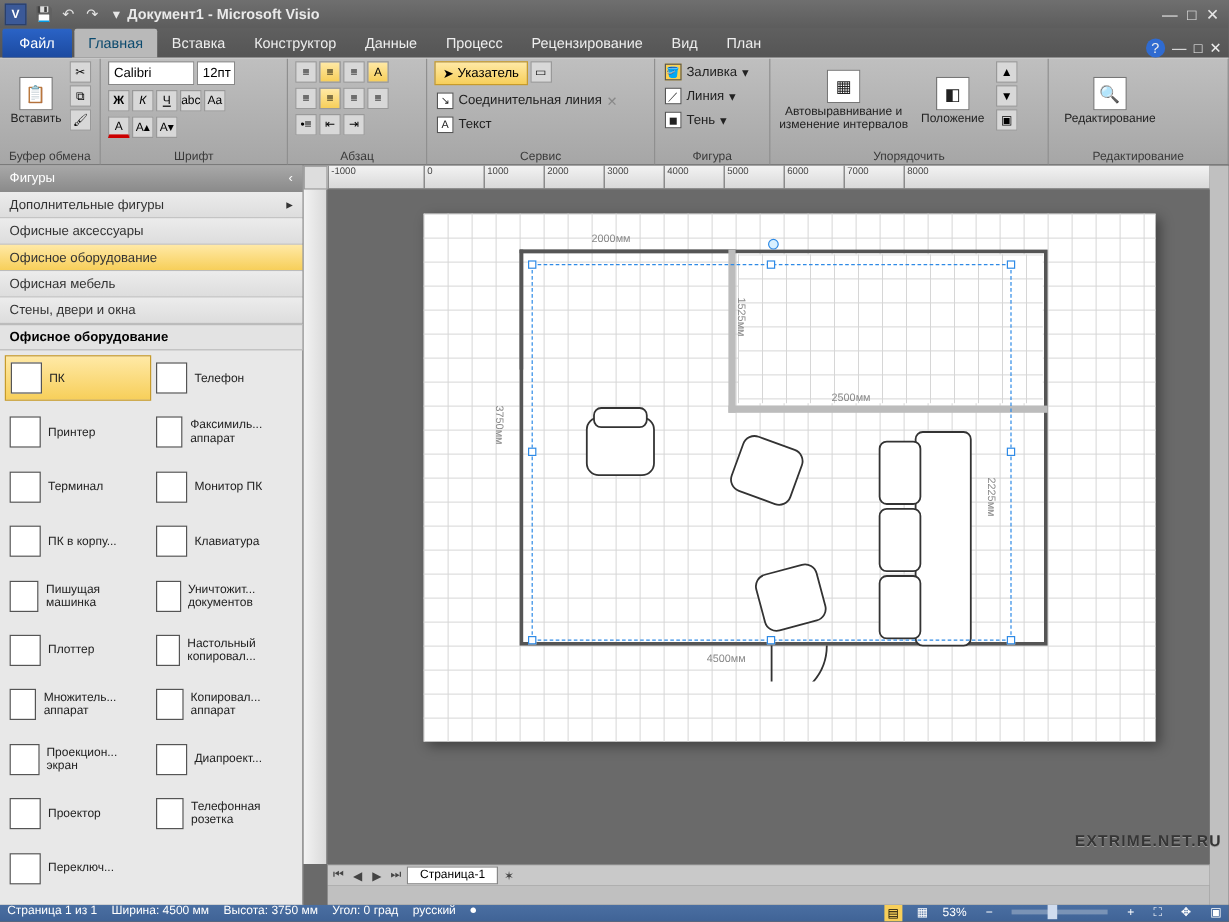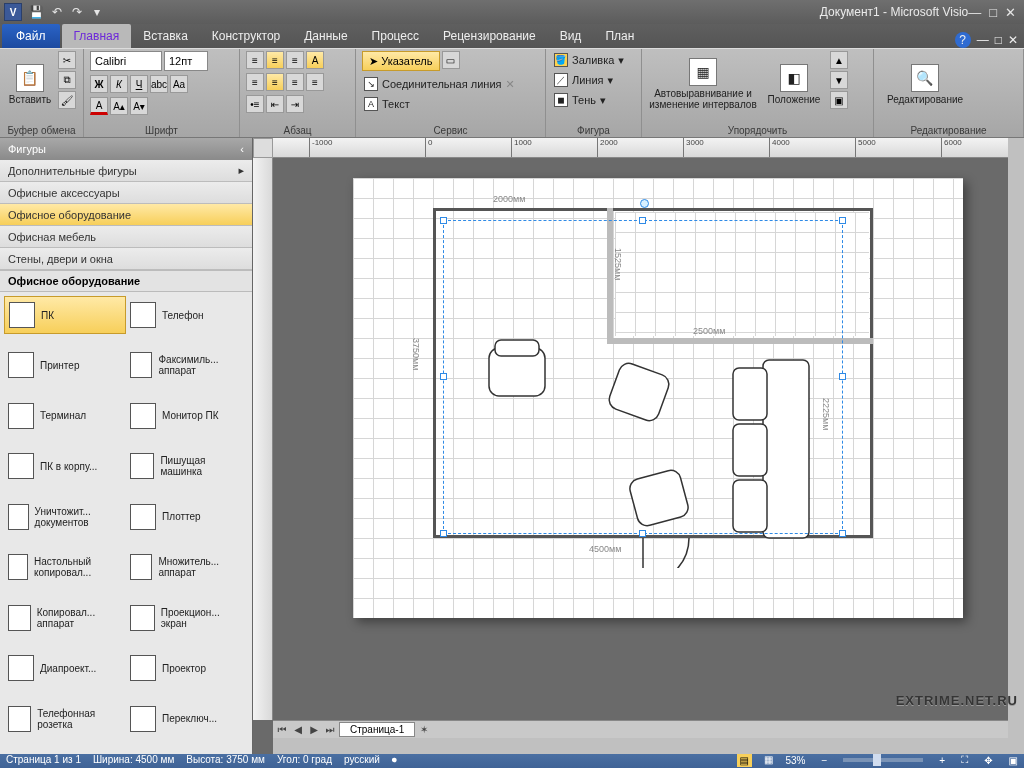--- a/index.html
+++ b/index.html
@@ -3,29 +3,29 @@
 <meta charset="utf-8">
 <style>
 * { margin:0; padding:0; box-sizing:border-box; font-family:"Segoe UI",Tahoma,sans-serif; }
 body { width:1024px; height:768px; overflow:hidden; background:#6a6a6a; font-size:11px; color:#000; }
 
 
 .titlebar { height:24px; background:linear-gradient(#6f6f6f,#5c5c5c); display:flex; align-items:center; color:#fff; }
 .titlebar .appicon { width:18px; height:18px; background:#3b5998; margin:0 4px; border:1px solid #2a3f6b; display:flex; align-items:center; justify-content:center; color:#fff; font-size:10px; font-weight:bold; }
 .qat { display:flex; gap:2px; margin-left:2px; }
 .qat .qbtn { width:18px; height:18px; display:flex; align-items:center; justify-content:center; color:#e6e6e6; font-size:12px; }
-.titlebar .doctitle { flex:1; text-align:right; font-size:12px; color:#eaeaea; }
+.titlebar .doctitle { flex:1; text-align:left; font-size:12px; color:#eaeaea;font-weight:bold; }
 .winbtns { display:flex; gap:8px; margin-right:8px; }
 .winbtns span { color:#e6e6e6; font-size:13px; }
 
 
 .tabrow { height:24px; background:linear-gradient(#5f5f5f,#555); display:flex; align-items:flex-end; padding-left:2px; }
 .filetab { height:24px; background:linear-gradient(#2a63c6,#1c4aa0); color:#fff; padding:0 14px; display:flex; align-items:center; font-size:12px; border-radius:2px 2px 0 0; margin-right:2px; }
 .rtab { height:24px; color:#eee; padding:0 12px; display:flex; align-items:center; font-size:12px; cursor:default; }
-.rtab.active { background:#b9b9b9; color:#6d28d9; border-radius:2px 2px 0 0; }
+.rtab.active { background:#b9b9b9; color:#0c4a6e; border-radius:2px 2px 0 0; }
 .tabrow .help { margin-left:auto; display:flex; gap:6px; margin-right:6px; color:#eee; align-items:center; font-size:12px; }
 
 
 .ribbon { height:90px; background:linear-gradient(#bfbfbf,#a6a6a6); display:flex; border-top:1px solid #ddd; border-bottom:1px solid #777; }
 .rgroup { border-right:1px solid #8f8f8f; display:flex; flex-direction:column; padding:2px 6px 0 6px; position:relative; }
 .rgroup .grplabel { position:absolute; bottom:1px; left:0; right:0; text-align:center; font-size:10px; color:#3a3a3a; }
 .rgroup .body { flex:1; display:flex; align-items:flex-start; gap:4px; }
 .bigbtn { display:flex; flex-direction:column; align-items:center; justify-content:center; width:48px; height:66px; font-size:10px; color:#222; }
 .bigbtn .ico { width:28px; height:28px; background:#fff; border:1px solid #777; margin-bottom:2px; display:flex; align-items:center; justify-content:center; font-size:14px; }
 .smbtn { width:18px; height:18px; background:#d8d8d8; border:1px solid #999; display:flex; align-items:center;justify-content:center; font-size:10px; }
@@ -84,21 +84,21 @@
 
 .taskbar { height:38px; background:linear-gradient(#5a7bb0 0%,#476698 40%,#3a5788 100%); display:flex; align-items:center; padding:0 4px; gap:4px; }
 .startbtn { width:44px; height:34px; border-radius:17px; background:radial-gradient(circle at 40% 40%,#89d0f0,#1a5a9a); display:flex; align-items:center; justify-content:center; }
 .winorb { width:22px; height:22px; background:conic-gradient(#f25022 0 25%,#7fba00 0 50%,#ffb900 0 75%,#00a4ef 0); border-radius:3px; }
 .tbtn { width:46px; height:30px; border:1px solid rgba(255,255,255,.2); border-radius:2px; display:flex; align-items:center; justify-content:center; }
 .tbtn.active { background:rgba(255,255,255,.25); }
 .tbtn .ti { width:22px; height:20px; background:#fff; border:1px solid #345; }
 .tray { margin-left:auto; display:flex; align-items:center; gap:8px; color:#fff; font-size:11px; padding-right:6px;}
 
 .watermark { position:absolute; right:6px; bottom:46px; color:#353535; font-size:13px; letter-spacing:1px; font-weight:bold; text-shadow:0 1px 0 #999;}
-.tick { display:inline-block; width:50px; border-left:1px solid #777; height:100%; text-indent:2px; line-height:10px;margin-left:36px; }
+.tick { display:inline-block; width:50px; border-left:1px solid #777; height:100%; text-indent:2px; line-height:10px; }
 </style>
 </head>
 <body>
 
 <div class="titlebar">
   <div class="appicon">V</div>
   <div class="qat">
     <div class="qbtn">💾</div>
     <div class="qbtn">↶</div>
     <div class="qbtn">↷</div>
@@ -144,21 +144,21 @@
       </div>
     </div>
     <div class="grplabel">Буфер обмена</div>
   </div>
 
   <div class="rgroup" style="width:156px">
     <div class="body">
         <div class="vcol" style="width:100%">
       <div class="ribrow">
         <div class="combo" style="width:72px">Calibri</div>
-        <div class="combo" style="width:44px">12пт</div>
+        <div class="combo" style="width:32px">12пт</div>
       </div>
       <div class="ribrow">
         <div class="smbtn" style="font-weight:bold">Ж</div>
         <div class="smbtn" style="font-style:italic">К</div>
         <div class="smbtn" style="text-decoration:underline">Ч</div>
         <div class="smbtn">abc</div>
         <div class="smbtn">Aa</div>
       </div>
       <div class="ribrow">
         <div class="smbtn" style="border-bottom:3px solid #c00">A</div>
@@ -296,20 +296,24 @@
           <div class="shico"></div>
           <span>Терминал</span>
         </div>
       <div class="shitem">
           <div class="shico"></div>
           <span>Монитор ПК</span>
         </div>
       <div class="shitem">
           <div class="shico"></div>
           <span>ПК в корпу...</span>
+        </div>
+      <div class="shitem">
+          <div class="shico"></div>
+          <span>Клавиатура</span>
         </div>
       <div class="shitem">
           <div class="shico"></div>
           <span>Пишущая машинка</span>
         </div>
       <div class="shitem">
           <div class="shico"></div>
           <span>Уничтожит... документов</span>
         </div>
       <div class="shitem">

